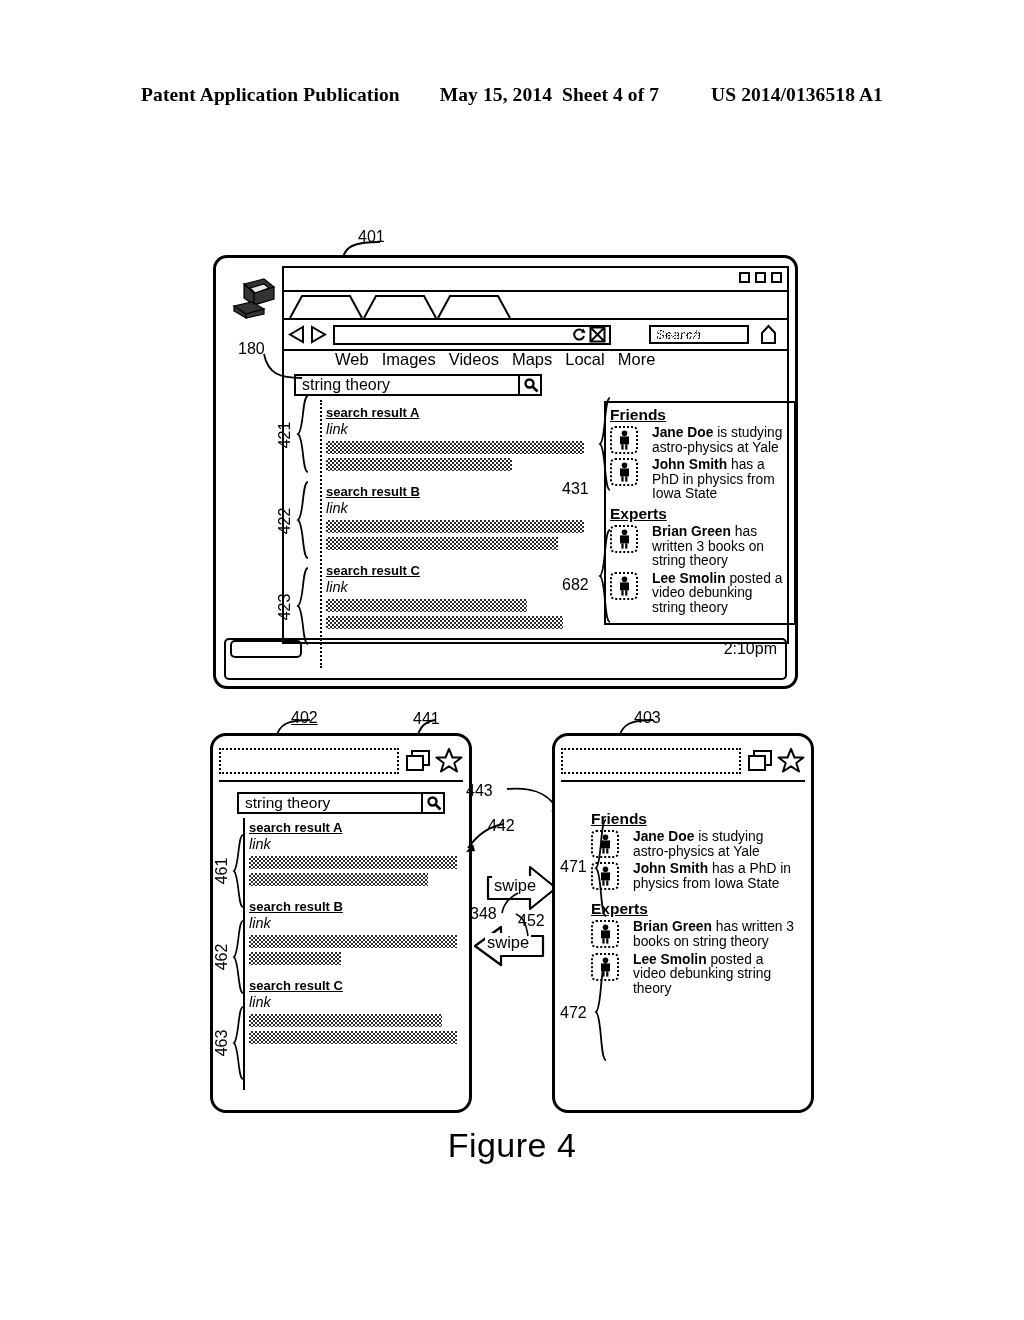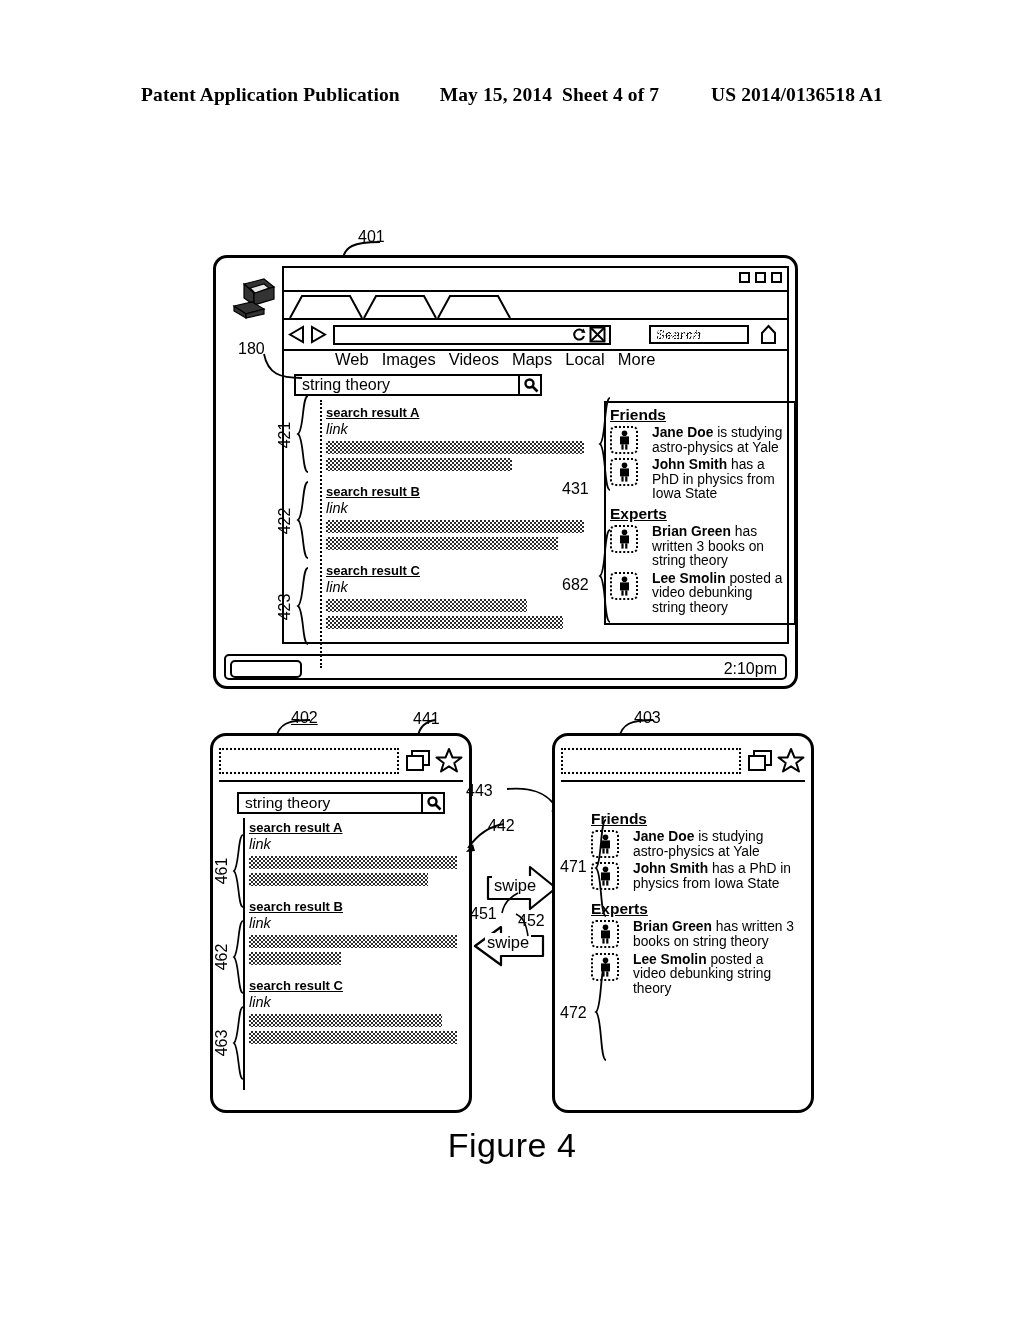--- a/index.html
+++ b/index.html
@@ -131,23 +131,23 @@
   }
   .social-item{display:flex;gap:14px;margin-bottom:3px;align-items:flex-start;}
   .pico{
     width:28px;height:28px;border:2px dotted #000;border-radius:5px;
     flex:0 0 auto;display:flex;align-items:center;justify-content:center;
     box-sizing:border-box;background:#fff;
   }
   .social-text{font-size:13.8px;line-height:14.6px;}
   .social-text b{font-weight:bold;}
   #taskbar{
-    position:absolute;left:8px;right:8px;bottom:6px;height:26px;
+    position:absolute;left:8px;right:8px;bottom:6px;height:42px;
     border:2px solid #000;box-sizing:border-box;border-radius:5px;
-    display:flex;align-items:flex-end;
+    display:flex;align-items:flex-start;
   }
   #start-btn{
     width:72px;height:18px;border:2px solid #000;border-radius:5px;
     margin-left:4px;box-sizing:border-box;
   }
   #clock{margin-left:auto;margin-right:8px;font-size:16px;}
 
   
   .phone{
     position:absolute;border:3px solid #000;border-radius:16px;
@@ -493,21 +493,21 @@
 <div class="swipe-label" style="left:492px;top:876px;">swipe</div>
 
 <svg class="swipe-wrap" style="left:473px;top:925px;" width="72" height="44">
   <polygon points="70,11 28,11 28,2 2,21 28,40 28,31 70,31" stroke="#000" stroke-width="2.2" fill="#fff" stroke-linejoin="round"></polygon>
 </svg>
 <div class="swipe-label" style="left:485px;top:933px;">swipe</div>
 
 <svg class="leader" style="left:498px;top:891px;" width="26" height="26">
   <path d="M20,2 C12,6 6,12 4,22" stroke="#000" stroke-width="1.6" fill="none"></path>
 </svg>
-<div class="reflbl" style="left:470px;top:905px;">451</div>
+<div class="reflbl" style="left:470px;top:905px;">348</div>
 
 <svg class="leader" style="left:514px;top:912px;" width="26" height="26">
   <path d="M14,24 C12,12 10,6 2,2" stroke="#000" stroke-width="1.6" fill="none"></path>
 </svg>
 <div class="reflbl" style="left:518px;top:912px;">452</div>
 
 <svg class="leader" style="left:617px;top:716px;" width="48" height="24">
   <path d="M2,22 C5,8 14,4 36,4" stroke="#000" stroke-width="1.8" fill="none"></path>
 </svg>
 <div class="reflbl" style="left:634px;top:709px;">403</div>

